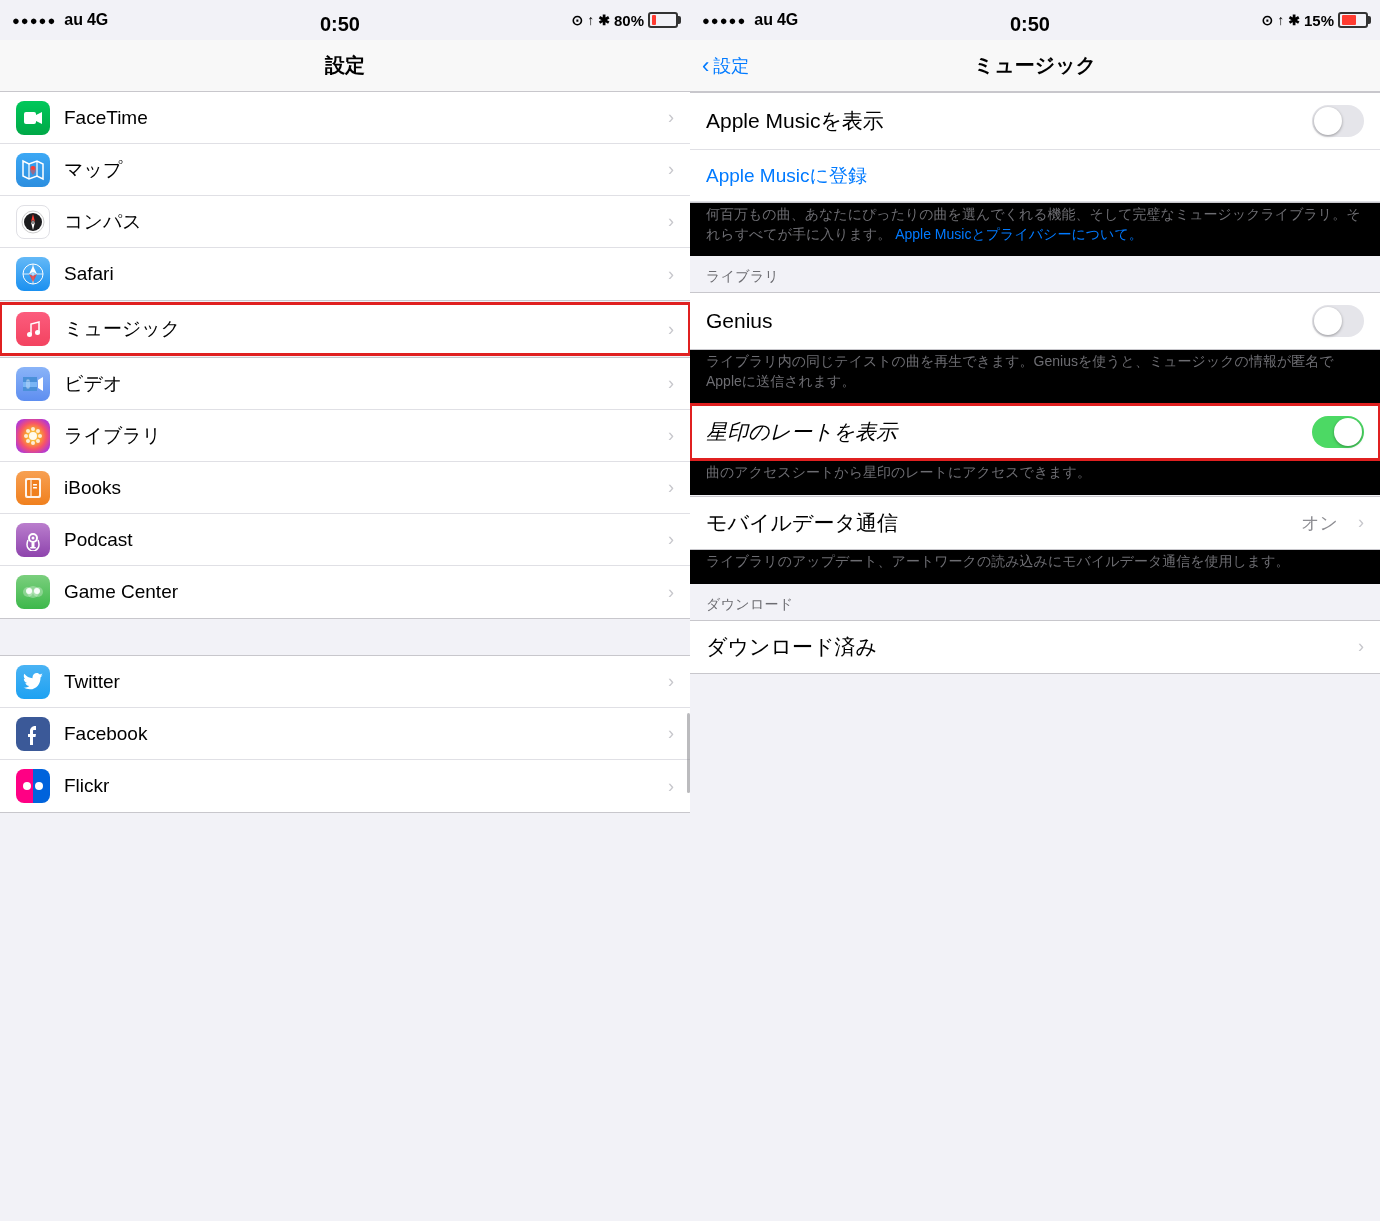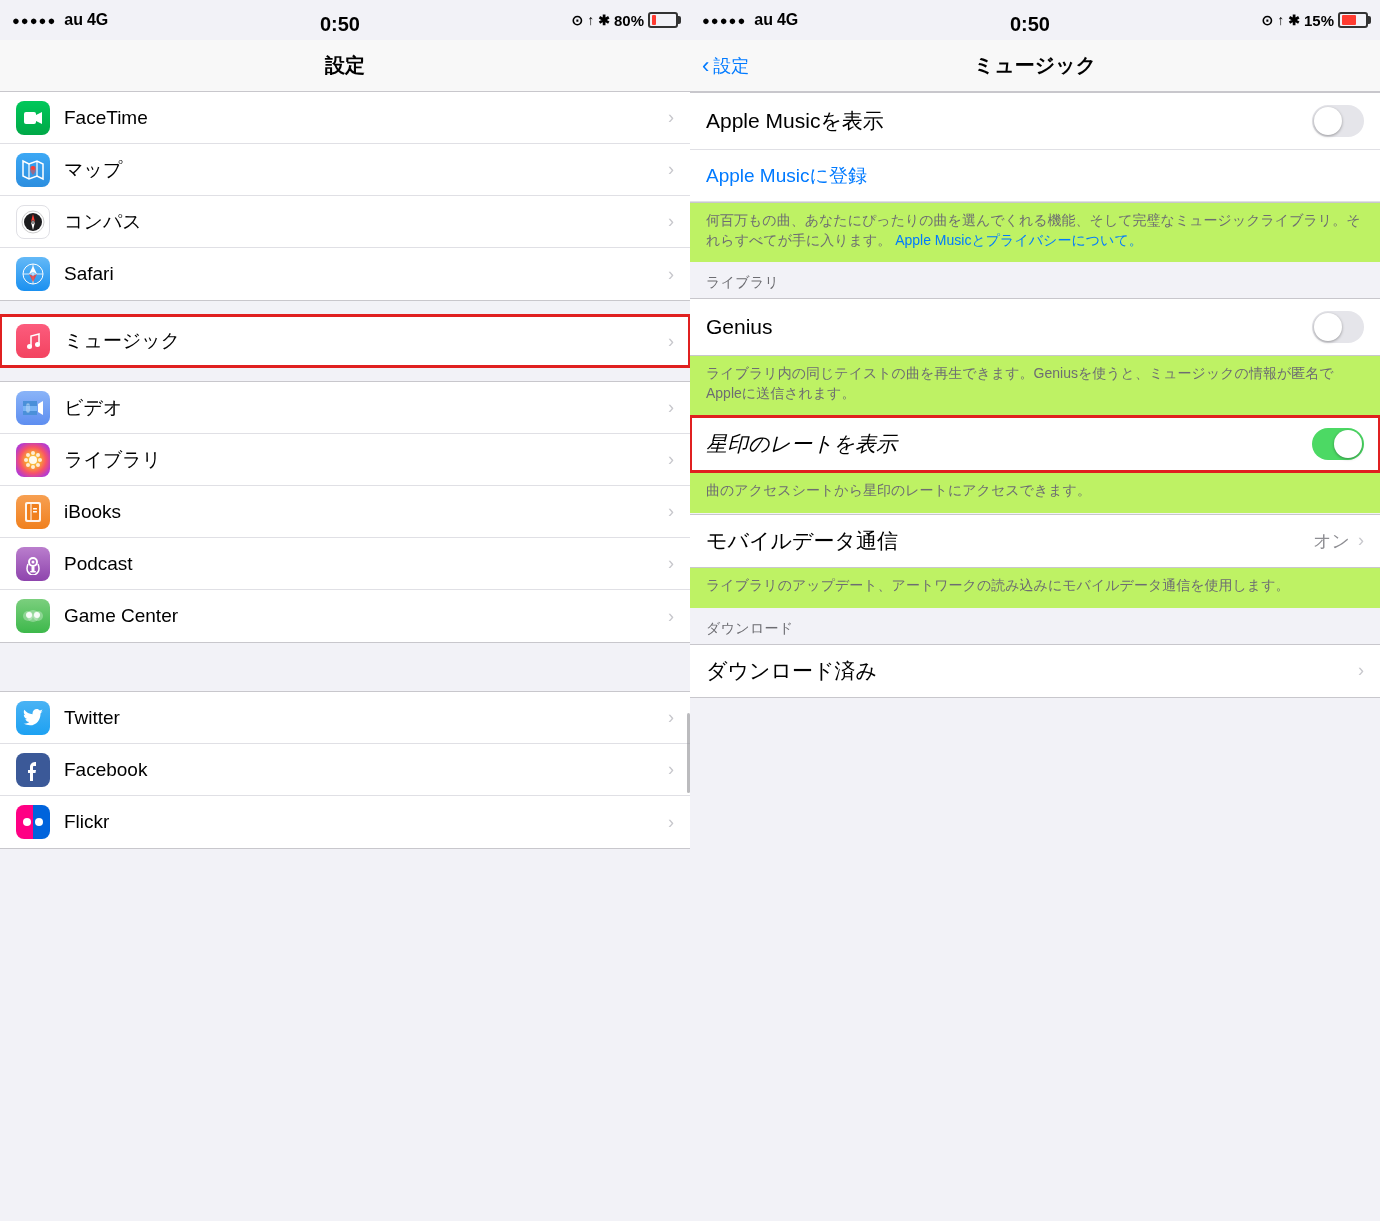--- a/index.html
+++ b/index.html
@@ -98,21 +98,21 @@
       color: #6d6d72;
       text-transform: uppercase;
       letter-spacing: 0.3px;
       background: #f2f2f7;
     }
 
     .settings-group {
       background: #fff;
       border-top: 1px solid #c8c7cc;
       border-bottom: 1px solid #c8c7cc;
-      margin-bottom: 12px;
+      margin-bottom: 0;
     }
 
     .settings-row {
       height: 52px;
       display: flex;
       align-items: center;
       padding: 0 16px;
       background: #fff;
       border-bottom: 1px solid #e0e0e5;
       position: relative;
@@ -138,21 +138,21 @@
       color: #000;
     }
     .row-chevron {
       color: #c7c7cc;
       font-size: 18px;
       margin-left: 8px;
     }
     .row-value {
       color: #8e8e93;
       font-size: 18px;
-      margin-right: 0;
+      margin-right: 12px;
     }
 
     
     .row-highlighted {
       outline: 3px solid #e02020;
       outline-offset: -2px;
       z-index: 2;
     }
 
     
@@ -219,25 +219,25 @@
       height: 28px;
       border-radius: 50%;
       background: #fff;
       box-shadow: 0 1px 3px rgba(0,0,0,0.35);
       transition: left 0.2s;
     }
     .toggle-off .toggle-knob { left: 2px; }
     .toggle-on .toggle-knob { left: 22px; }
 
     .section-desc {
-      padding: 8px 16px 12px;
+      padding: 2px 16px 12px;
       font-size: 14px;
       color: #6d6d72;
       line-height: 1.4;
-      background: #bef264;
+      background: #000000;
     }
     .section-desc a, .link-blue { color: #007aff; }
 
     .apple-music-link-row {
       min-height: 52px;
       display: flex;
       align-items: center;
       padding: 12px 16px;
       background: #fff;
       border-bottom: 1px solid #e0e0e5;

